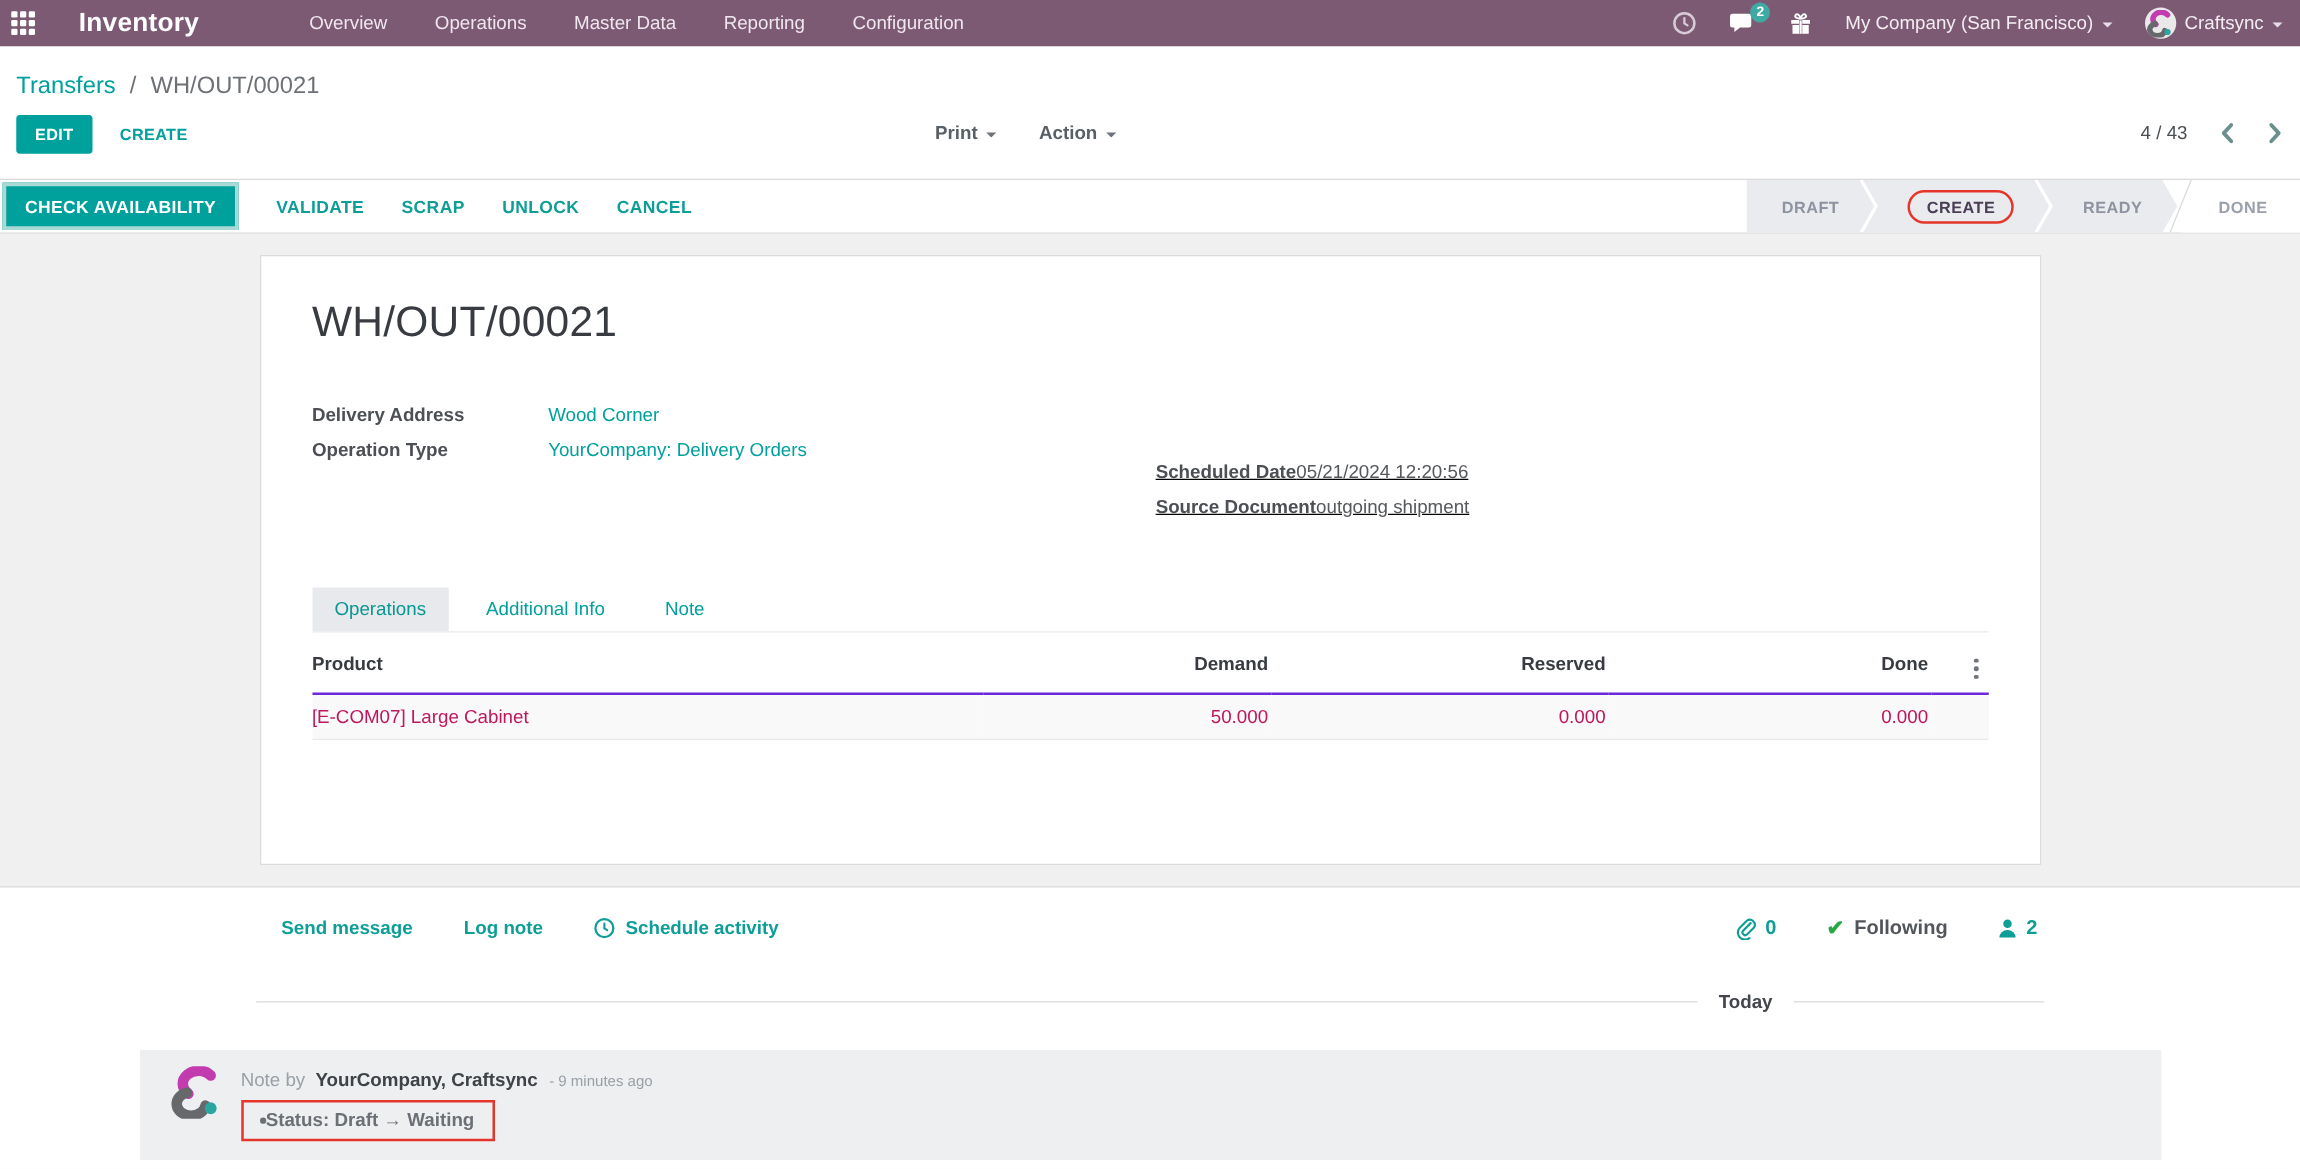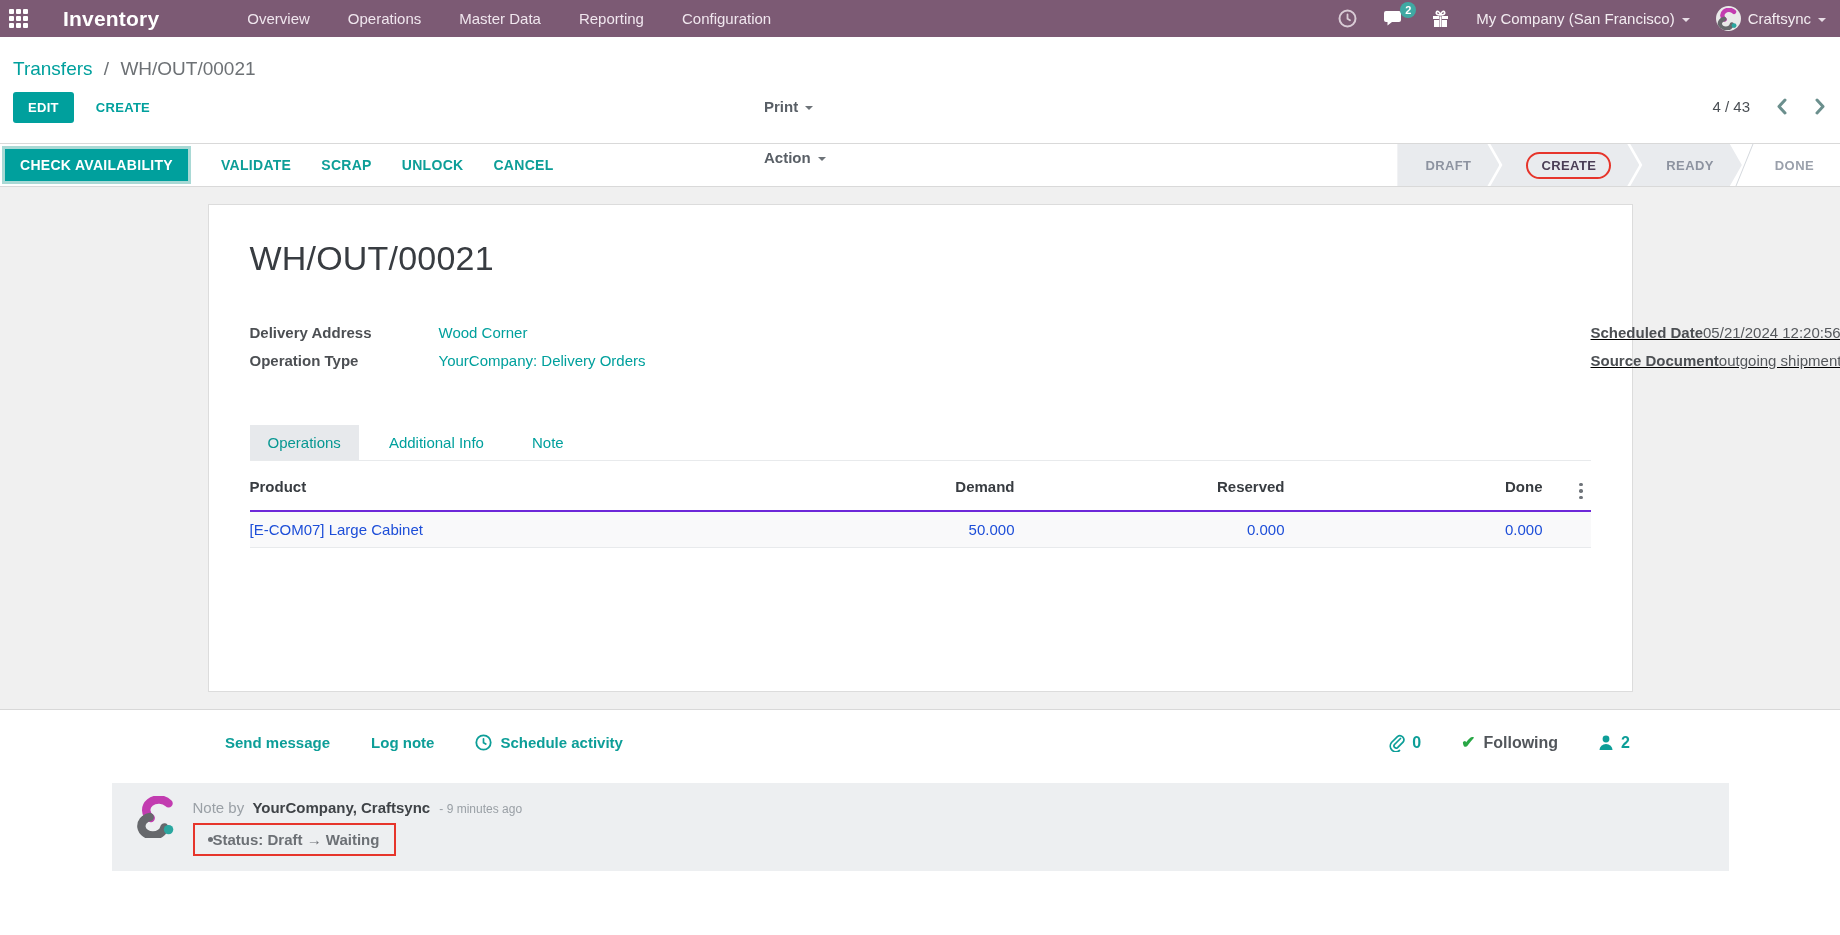--- a/index.html
+++ b/index.html
@@ -25,21 +25,21 @@
   
   .breadcrumb-row { padding:21px 0 0 13px; font-size:19px; }
   .bc-parent { color:#00a09d; cursor:pointer; }
   .bc-sep { color:#6d7175; margin:0 6px; }
   .bc-current { color:#6d7175; }
 
   .actions-row { position:relative; height:48px; margin-top:9px; }
   .left-actions { position:absolute; left:13px; top:3px; display:flex; align-items:center; gap:22px; }
   .btn-edit { background:#00a09d; color:#fff; border:none; font-size:13px; font-weight:700; padding:8px 15px; border-radius:3px; letter-spacing:.3px; cursor:pointer; font-family:inherit; }
   .btn-create { background:none; border:none; color:#00a09d; font-size:13px; font-weight:700; letter-spacing:.3px; cursor:pointer; font-family:inherit; }
-  .center-actions { position:absolute; left:764px; top:9px; display:flex; gap:34px;flex-direction:column; }
+  .center-actions { position:absolute; left:748px; top:9px; display:flex; gap:34px; }
   .dd-btn { display:flex; align-items:center; gap:7px; color:#595f66; font-size:15px; font-weight:700; cursor:pointer; }
   .pager { position:absolute; right:14px; top:9px; display:flex; align-items:center; gap:26px; }
   .pager-count { color:#4a4f54; font-size:15px; }
   .pager-nav { display:flex; gap:28px; }
   .pager-nav svg { cursor:pointer; }
 
   
   .statusbar { margin-top:6px; height:44px; border-top:1px solid #d9d9d9; border-bottom:1px solid #d9d9d9; background:#fff; display:flex; align-items:center; }
   .sb-left { display:flex; align-items:center; gap:30px; padding-left:2px; }
   .btn-check { background:#00a09d; color:#fff; font-weight:700; font-size:14px; letter-spacing:.3px; padding:8px 15px; border:3px solid #a9d9d5; cursor:pointer; font-family:inherit; }
@@ -49,39 +49,39 @@
   .stage.first { clip-path:polygon(0 0, calc(100% - 12px) 0, 100% 50%, calc(100% - 12px) 100%, 0 100%); }
   .stage.mid { clip-path:polygon(0 0, calc(100% - 12px) 0, 100% 50%, calc(100% - 12px) 100%, 0 100%, 12px 50%); margin-left:-9px; padding-left:36px; }
   .stage.last { background:#fff; color:#9aa0ab; padding:0 26px 0 30px; }
   .stage-divider { width:1px; background:#d4d8dd; transform:skewX(-22deg); margin:0 0 0 2px; }
   .waiting-pill { border:2px solid #e6352b; border-radius:16px; padding:4px 13px; color:#4a3e55; font-weight:800; }
 
   
   .content { background:#f0f0f0; height:522px; padding-top:17px; }
   .sheet { width:1425px; margin:0 auto; height:488px; background:#fff; border:1px solid #dcdcdc; padding:34px 41px 0 41px; position:relative; }
   .doc-title { font-size:34px; font-weight:500; color:#383c41; letter-spacing:.2px; }
-  .fields { display:flex; margin-top:46px; }
+  .fields { display:flex; margin-top:46px;flex-direction:column; }
   .fcol { width:50%; display:flex; flex-direction:column; gap:11px; }
   .frow { display:flex; align-items:baseline; }
   .flabel { width:189px; font-size:15px; font-weight:700; color:#4c4f53; }
   .fvalue { font-size:15px; color:#55585c; }
   .fvalue.link { color:#00a09d; cursor:pointer; }
   .fcol.right .flabel { width:188px; }
   .fcol.right { padding-left:675px;text-decoration:underline; }
   .fcol.right .frow { white-space:nowrap; }
 
   .tabs { display:flex; margin-top:56px; border-bottom:1px solid #e8eaec; }
   .tab { font-size:15px; color:#00a09d; padding:9px 18px; cursor:pointer; }
   .tab.active { background:#e7e9ec; color:#089792; }
   .tab + .tab { margin-left:12px; }
 
   .grid-table { width:100%; margin-top:2px; border-collapse:collapse; }
   .grid-table th { font-size:15px; color:#383c41; font-weight:700; text-align:right; padding:9px 2px 9px 0; border-bottom:2px solid #6d28d9; }
   .grid-table th.col-product { text-align:left; }
-  .grid-table td { font-size:15px; color:#1d4ed8; text-align:right; padding:9px 2px 9px 0; border-bottom:1px solid #e8eaec; background:#f9f9fa; }
+  .grid-table td { font-size:15px; color:#be185d; text-align:right; padding:9px 2px 9px 0; border-bottom:1px solid #e8eaec; background:#f9f9fa; }
   .grid-table td.col-product { text-align:left; }
   .col-demand { width:230px; } .col-reserved { width:270px; } .col-done { width:258px; } .col-opts { width:46px; }
   .kebab { display:inline-flex; flex-direction:column; gap:3px; align-items:center; cursor:pointer; padding:2px 6px; }
   .kebab i { width:3.5px; height:3.5px; border-radius:50%; background:#6f747a; }
 
   
   .chatter-divider { border-top:1px solid #d8d8d8; }
   .chatter-topics { display:flex; align-items:center; margin:22px 0 0 0; padding:0 210px 0 225px; }
   .chat-link { display:flex; align-items:center; gap:8px; background:none; border:none; color:#0d9e98; font-size:15px; font-weight:700; cursor:pointer; font-family:inherit; }
   .chat-link + .chat-link { margin-left:41px; }
@@ -318,20 +318,25 @@
       <span class="followers">
         <svg width="16" height="17" viewBox="0 0 16 17">
             <circle cx="8" cy="5" r="3.4" fill="#0d9e98"></circle>
             <path d="M1.5 16 a6.5 6 0 0 1 13 0 z" fill="#0d9e98"></path>
           </svg>
         <span>2</span>
       </span>
     </div>
   </div>
 
+  <div class="date-divider">
+    <span class="line"></span>
+    <span class="lbl">Today</span>
+    <span class="line" style="flex:0 0 200px;"></span>
+  </div>
 
   <div class="message">
     <div class="msg-avatar">
       <svg width="42" height="42" viewBox="0 0 40 40">
           <path d="M31 7 A 12 10 0 1 0 14 21" stroke="#c23cb0" stroke-width="8" fill="none" stroke-linecap="round"></path>
           <path d="M13 20 A 11 9 0 1 0 27 30" stroke="#66686c" stroke-width="8" fill="none" stroke-linecap="round"></path>
           <circle cx="31" cy="32" r="4.5" fill="#2aa7a0"></circle>
         </svg>
     </div>
     <div class="msg-body">

